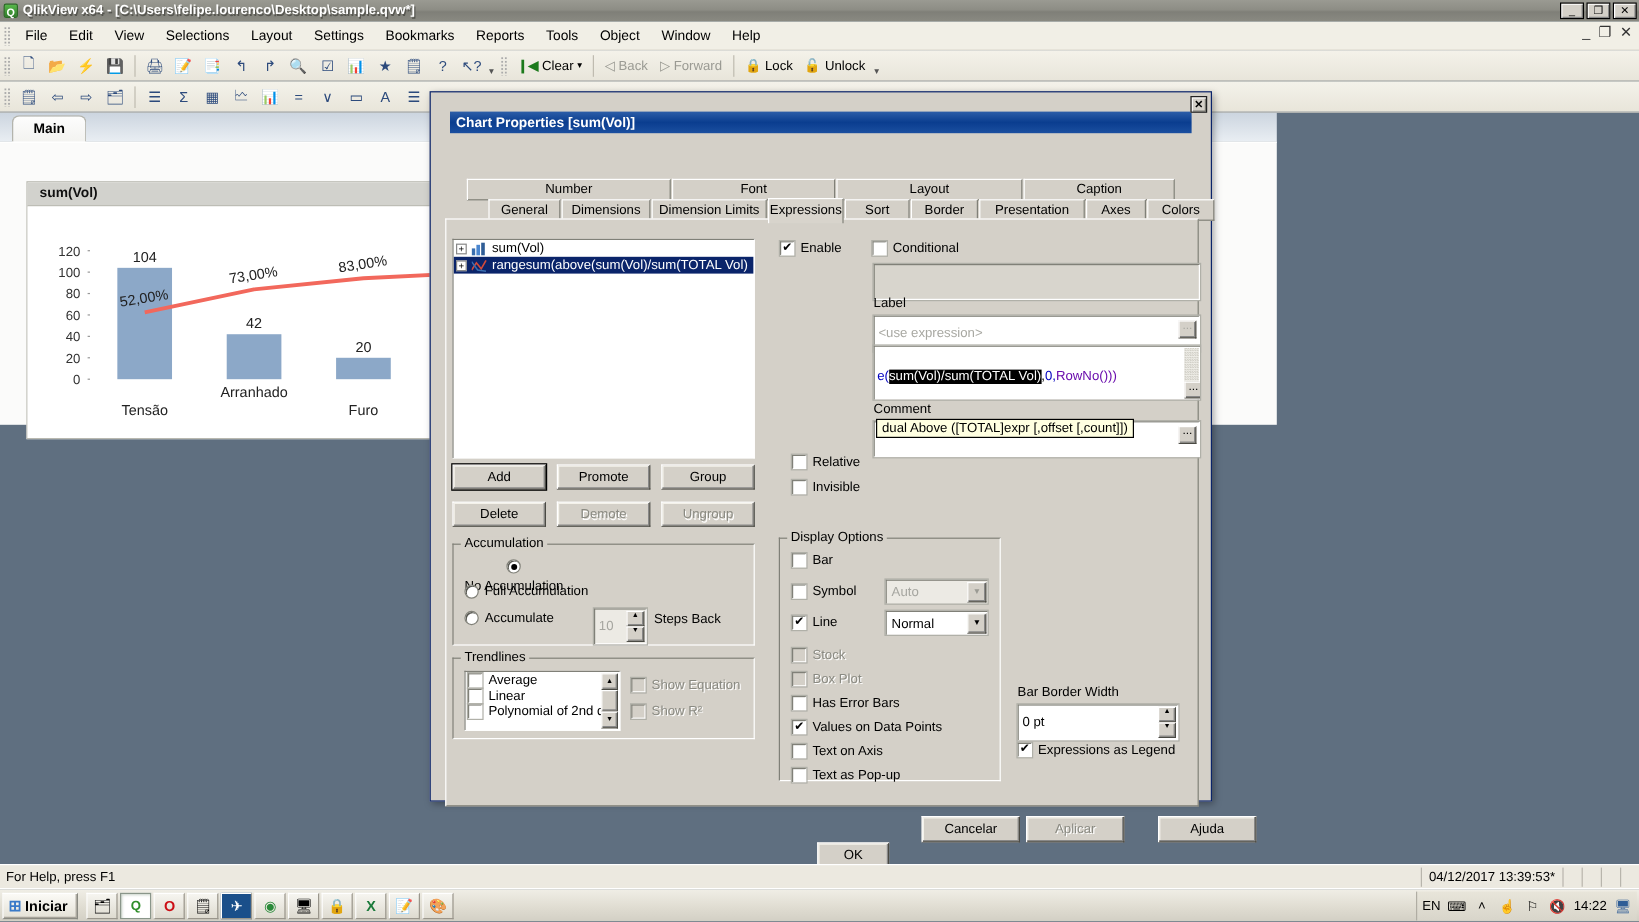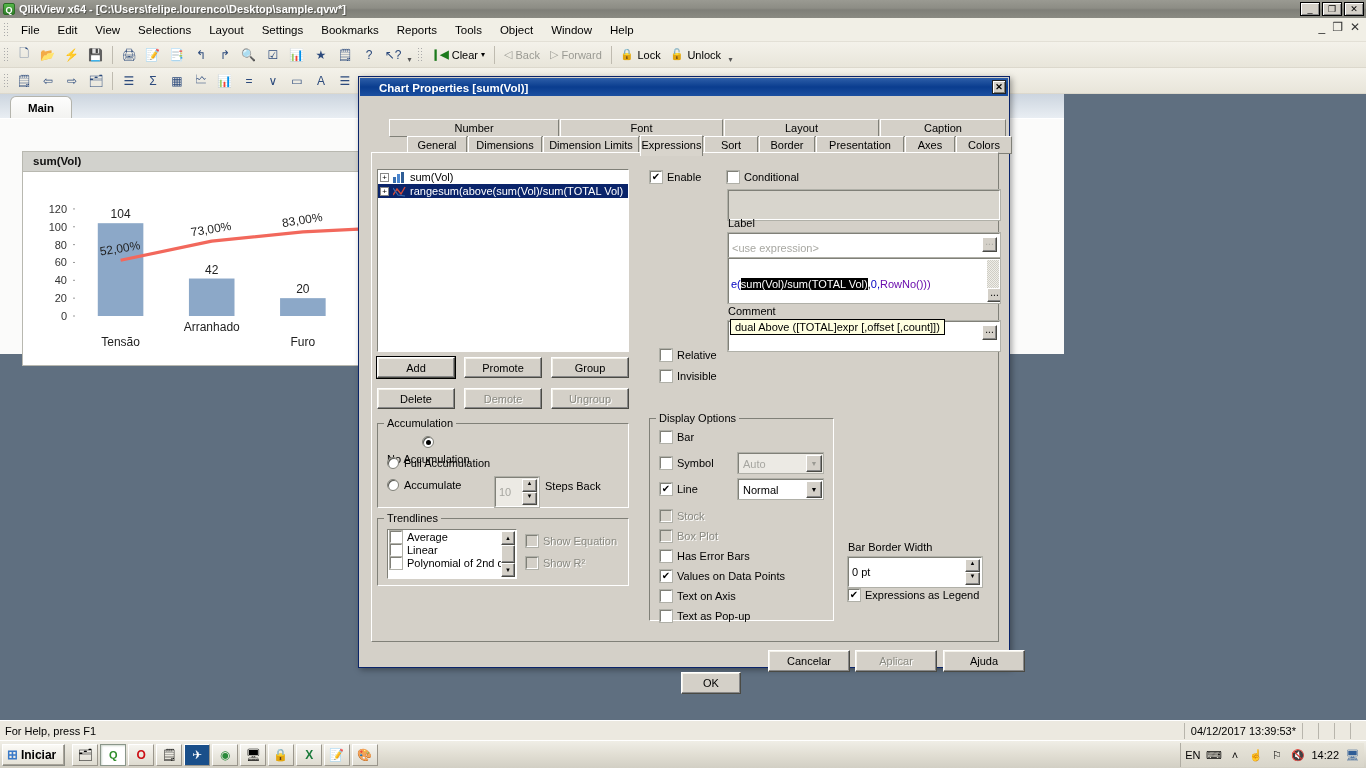--- a/index.html
+++ b/index.html
@@ -93,24 +93,24 @@
   }
   .plotarea { position:relative; width:100%; height:193px; background:#fff; }
 
   
   .dialog {
     position:absolute; left:358px; top:76px; width:652px; height:592px;
     background:#d4d0c8; border:1px solid #0a246a;
     box-shadow:2px 2px 6px rgba(0,0,0,.35);
   }
   .dlgtitle {
-    height:18px; margin:1px;
+    height:18px; margin:16px;
     background:linear-gradient(to bottom,#2d5ea8 0%,#0a3d8f 50%,#1b4fa0 100%);
     color:#fff; font-weight:bold; font-size:11.5px;
-    padding:2px 0 0 19px; display:flex; align-items:center;
+    padding:2px 0 0 5px; display:flex; align-items:center;
   }
   .dlgclose {
     position:absolute; right:3px; top:3px; width:14px; height:14px;
     background:#d4d0c8; border:1px solid #222; font-size:9px; font-weight:bold;
     text-align:center; line-height:12px;
     box-shadow: inset 1px 1px 0 #fff, inset -1px -1px 0 #7a7a72;
   }
   .dlgbody { position:relative; width:100%; height:572px; }
 
   
@@ -461,21 +461,21 @@
     <div class="dlgtitle">
       <span>Chart Properties [sum(Vol)]</span>
     </div>
     <div class="dlgclose">✕</div>
 
     <div class="dlgbody">
 
       <div class="tabstrip">
         <div class="tabrowtop">
           <div class="ptab" style="width:170px;margin-left:18px;">Number</div>
-          <div class="ptab" style="width:163px;">Font</div>
+          <div class="ptab" style="width:136px;">Font</div>
           <div class="ptab" style="width:155px;">Layout</div>
           <div class="ptab" style="width:126px;">Caption</div>
         </div>
         <div class="tabrowbot">
           <div class="ptab" style="width:60px;">General</div>
           <div class="ptab" style="width:74px;">Dimensions</div>
           <div class="ptab" style="width:96px;">Dimension Limits</div>
           <div class="ptab sel" style="width:63px;">Expressions</div>
           <div class="ptab" style="width:54px;">Sort</div>
           <div class="ptab" style="width:56px;">Border</div>
@@ -679,21 +679,21 @@
         <div class="cb" style="position:absolute;left:476px;top:436px;">
           <span class="cbx">✔</span>
           <span>Expressions as Legend</span>
         </div>
 
       </div>
 
       <div class="btn" style="position:absolute;left:322px;top:575px;width:60px;height:22px;">OK</div>
       <div class="btn" style="position:absolute;left:409px;top:553px;width:82px;height:22px;">Cancelar</div>
       <div class="btn dis" style="position:absolute;left:496px;top:553px;width:82px;height:22px;">Aplicar</div>
-      <div class="btn" style="position:absolute;left:584px;top:553px;width:82px;height:22px;">Ajuda</div>
+      <div class="btn" style="position:absolute;left:606px;top:553px;width:82px;height:22px;">Ajuda</div>
 
     </div>
   </div>
 
   <div class="statusbar">
     <div style="padding-left:5px;">For Help, press F1</div>
     <div style="flex:1;"></div>
     <div class="sbpane">04/12/2017 13:39:53*</div>
     <div class="sbpane" style="width:16px;"></div>
     <div class="sbpane" style="width:16px;"></div>

